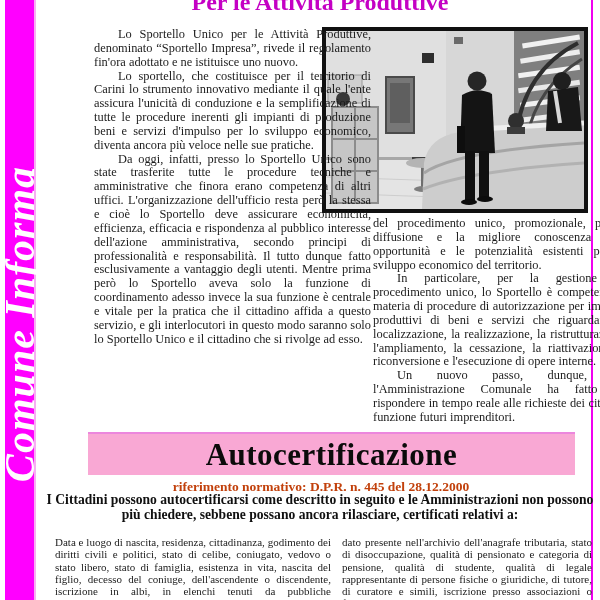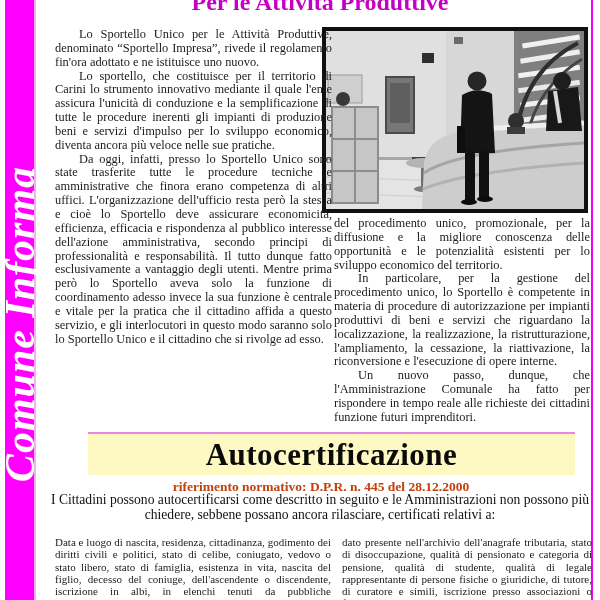--- a/index.html
+++ b/index.html
@@ -51,47 +51,48 @@
     border: 4px solid #101010;
     background: #d7d7d7;
   }
   .photo svg { display: block; }
   
   .col {
     position: absolute;
     text-align: justify;
     font-size: 12.4px; line-height: 13.85px;
     color: #1b1b1b;
+    margin-left: 39px;
   }
   .col p { margin: 0; text-indent: 24px; }
   .col p.noindent { text-indent: 0; }
   .col-left  { left: 55px;  top: 28px;  width: 277px; }
   .col-right { left: 334px; top: 217px; width: 256px; }
   
   .banner {
     position: absolute; left: 88px; top: 432px;
     width: 487px; height: 43px;
-    background: #fef9c3;
+    background: #f9a8d4;
     border-top: 2px solid #EC87DD;
     display: flex; align-items: center; justify-content: center;
   }
   .banner-title {
     font-size: 31px; font-weight: bold;
     color: #0b0b0b; letter-spacing: 0.5px;
   }
   .ref-line {
     position: absolute; left: 55px; top: 479px;
     width: 532px; text-align: center;
     font-weight: bold; font-size: 13.5px; line-height: 15px;
     color: #c2410c;
   }
   .intro-line {
     position: absolute; left: 42px; top: 493px;
     width: 556px; text-align: center;
-    font-weight: normal; font-size: 13.6px; line-height: 14.6px;
+    font-weight: bold; font-size: 13.6px; line-height: 14.6px;
     color: #101010;
   }
   
   .bottom-cols {
     position: absolute; left: 55px; top: 536px;
     width: 537px; display: flex; gap: 11px;
   }
   .bottom-cols p {
     margin: 0; text-align: justify;
     font-size: 11px; line-height: 12.3px;

